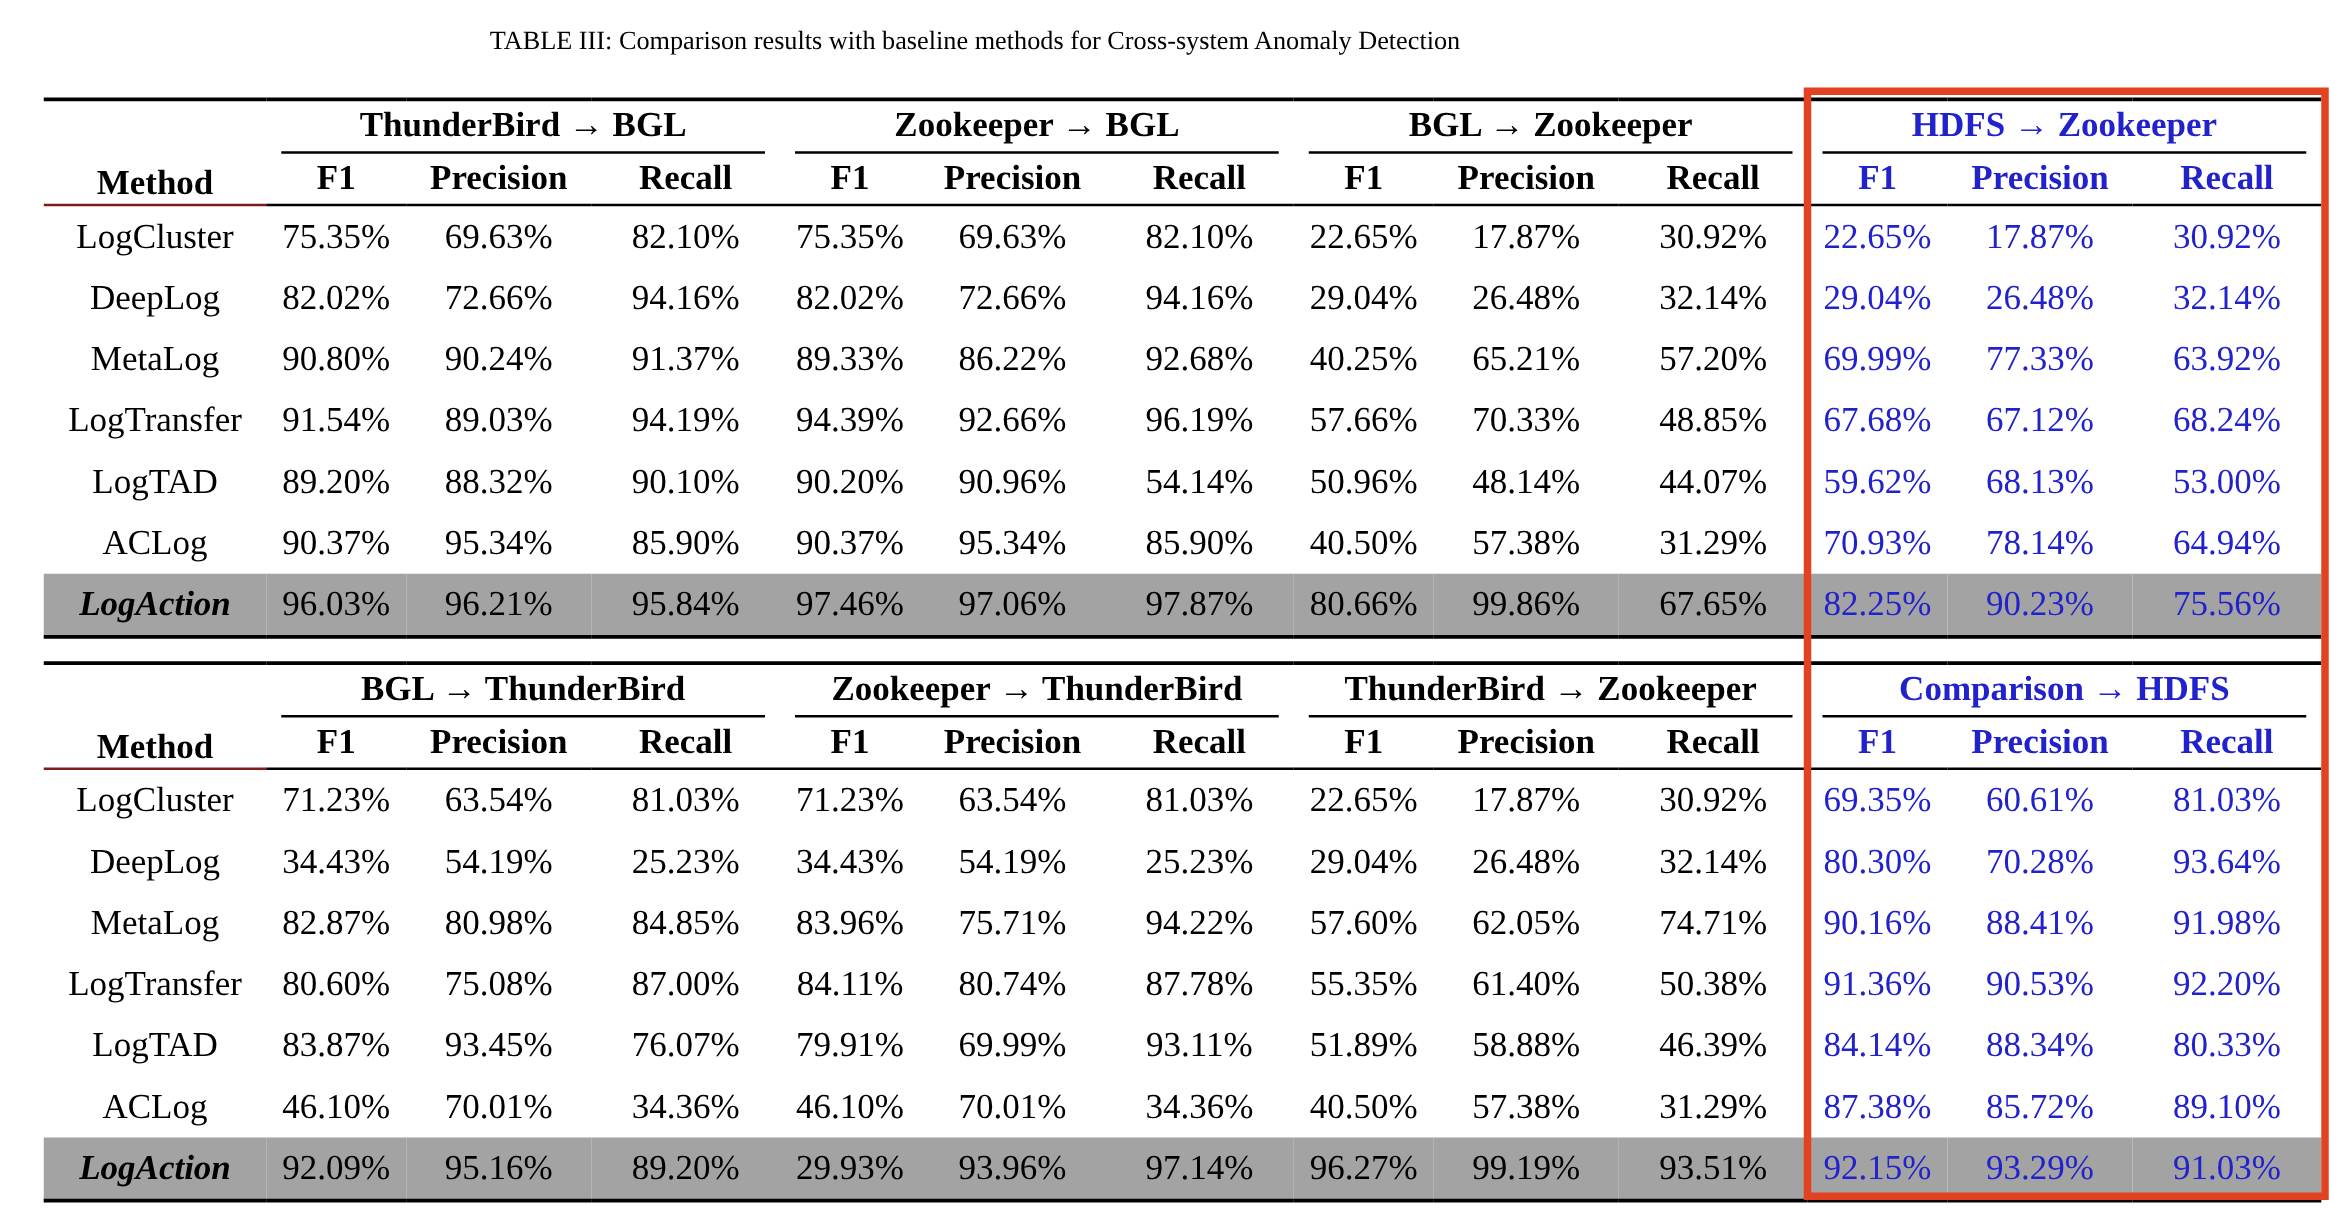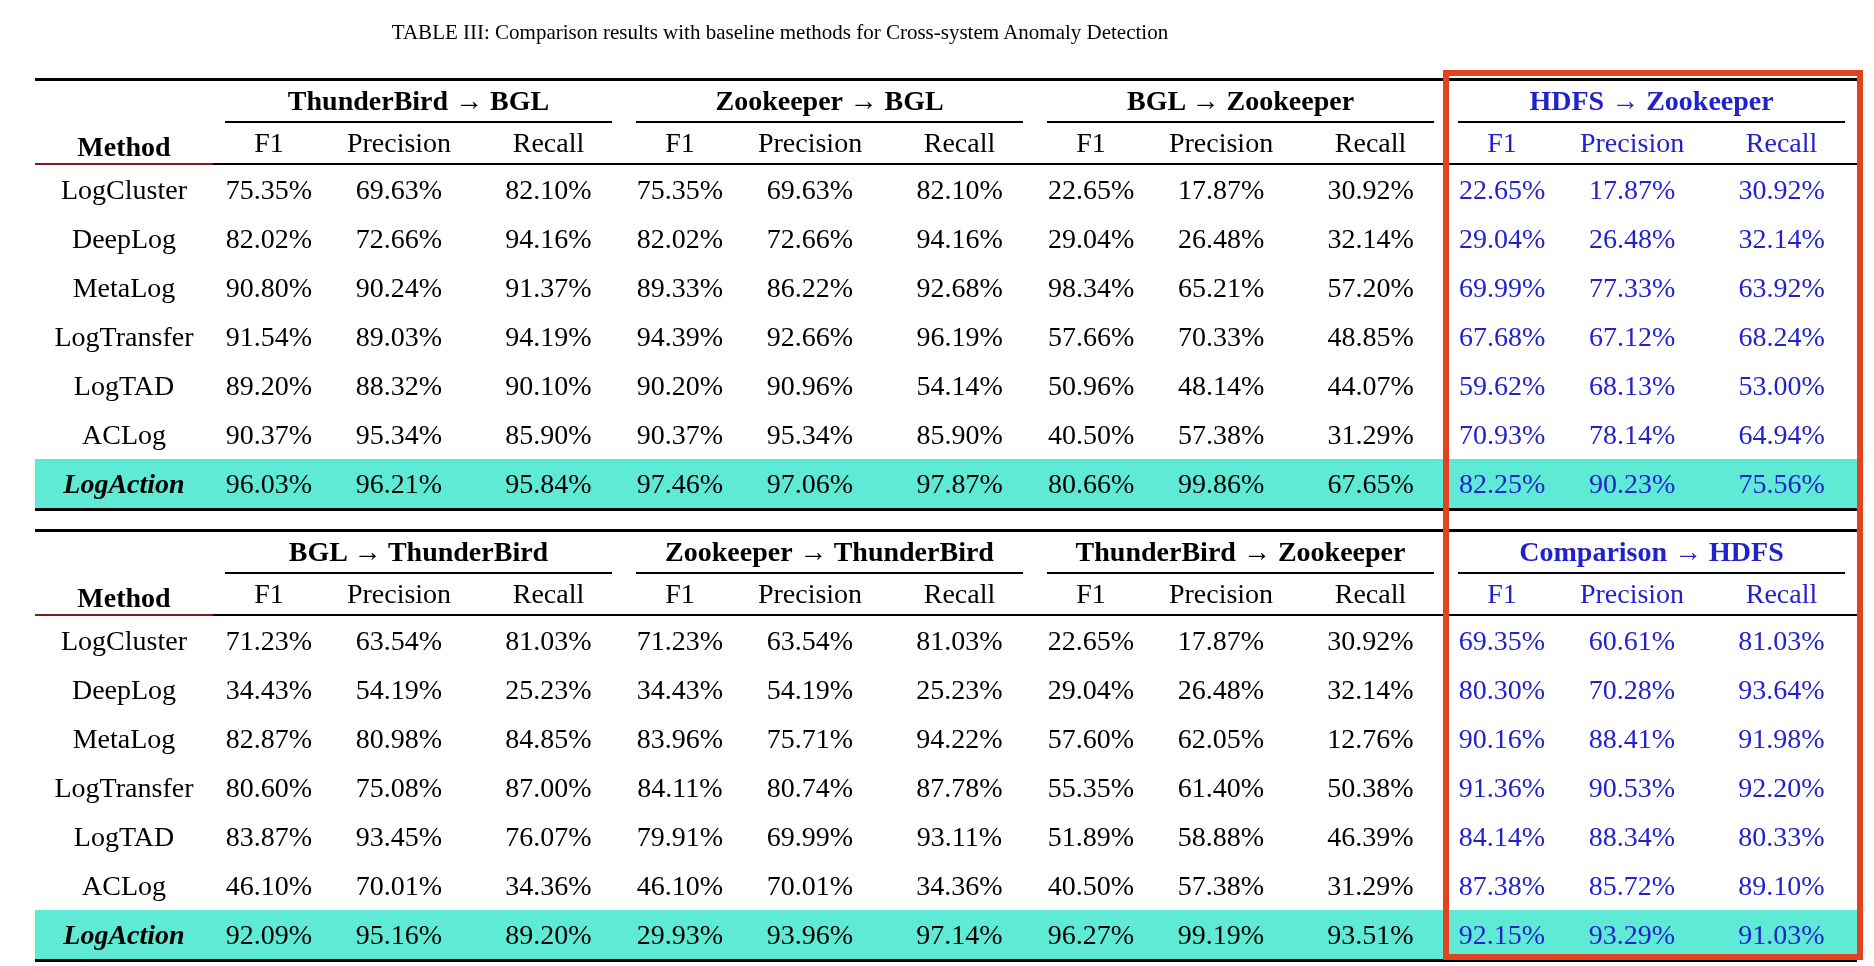--- a/index.html
+++ b/index.html
@@ -25,24 +25,24 @@
   col.c-rec { width:151px; }
   th, td { padding:0; white-space:nowrap; font-weight:normal; }
   .row-groups th { height:42px; vertical-align:bottom; text-align:center; }
   .group-h .gi {
     margin:0 12px; padding:2px 0 4px;
     border-bottom:2px solid #000; font-weight:bold;
   }
   .method-h { font-weight:bold; border-bottom:2px solid #7f1d1d; text-align:center; }
   .row-sub th {
     height:40px; border-bottom:2px solid #000;
-    font-weight:normal; text-align:center; vertical-align:middle;
+    font-weight:bold; text-align:center; vertical-align:middle;
   }
   tbody td { height:49px; text-align:center; vertical-align:middle; }
-  .em-row td { background:#5eead4; }
+  .em-row td { background:#a3a3a3; }
   .em-method { font-weight:bold; font-style:italic; }
   .bold { font-weight:normal; }
   .hl { color:#2222cc; }
   .red-box {
     position:absolute; left:1443px; top:70px; width:420px; height:890px;
     box-sizing:border-box; border:6px solid #e2421f; pointer-events:none;
   }
 </style>
 </head>
 <body>
@@ -128,21 +128,21 @@
         <td class="val-cell hl">32.14%</td>
       </tr>
       <tr>
         <td class="method-cell">MetaLog</td>
         <td class="val-cell">90.80%</td>
         <td class="val-cell">90.24%</td>
         <td class="val-cell">91.37%</td>
         <td class="val-cell">89.33%</td>
         <td class="val-cell">86.22%</td>
         <td class="val-cell">92.68%</td>
-        <td class="val-cell">98.34%</td>
+        <td class="val-cell">40.25%</td>
         <td class="val-cell">65.21%</td>
         <td class="val-cell">57.20%</td>
         <td class="val-cell hl">69.99%</td>
         <td class="val-cell hl">77.33%</td>
         <td class="val-cell hl">63.92%</td>
       </tr>
       <tr>
         <td class="method-cell">LogTransfer</td>
         <td class="val-cell">91.54%</td>
         <td class="val-cell">89.03%</td>
@@ -286,21 +286,21 @@
       <tr>
         <td class="method-cell">MetaLog</td>
         <td class="val-cell">82.87%</td>
         <td class="val-cell">80.98%</td>
         <td class="val-cell">84.85%</td>
         <td class="val-cell">83.96%</td>
         <td class="val-cell">75.71%</td>
         <td class="val-cell">94.22%</td>
         <td class="val-cell">57.60%</td>
         <td class="val-cell">62.05%</td>
-        <td class="val-cell">12.76%</td>
+        <td class="val-cell">74.71%</td>
         <td class="val-cell hl">90.16%</td>
         <td class="val-cell hl">88.41%</td>
         <td class="val-cell hl">91.98%</td>
       </tr>
       <tr>
         <td class="method-cell">LogTransfer</td>
         <td class="val-cell">80.60%</td>
         <td class="val-cell">75.08%</td>
         <td class="val-cell">87.00%</td>
         <td class="val-cell">84.11%</td>

